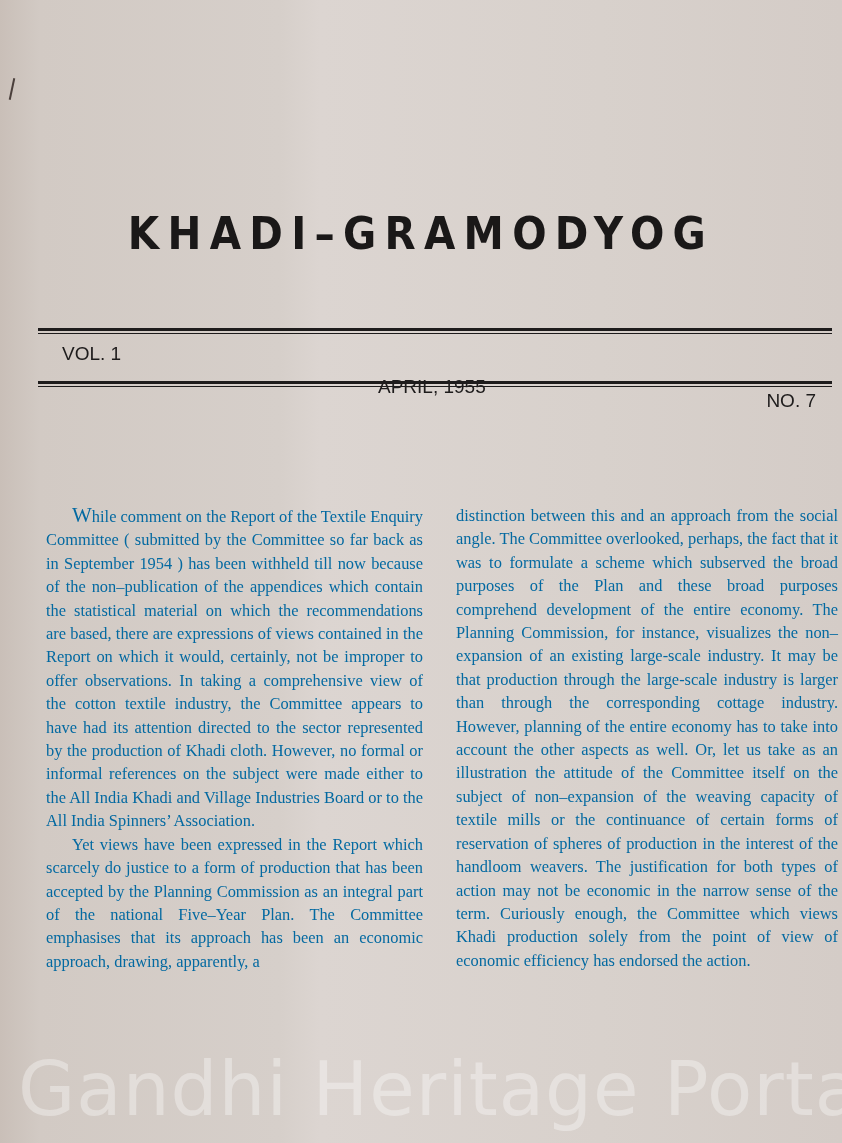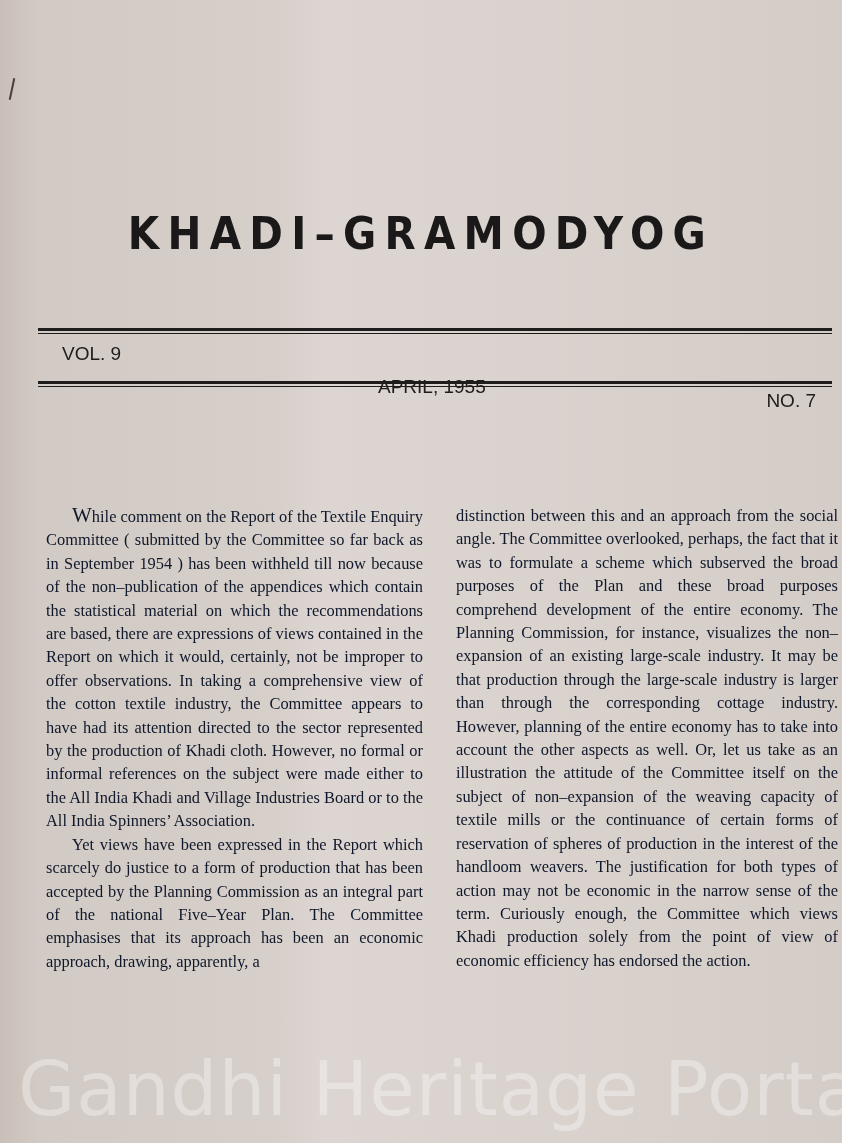--- a/index.html
+++ b/index.html
@@ -26,21 +26,21 @@
   .vol { left:0; }
   .date { left:316px;margin-top:33px; }
   .no { right:0;margin-top:47px; }
   .headline {
     position:absolute; top:424px; left:0; width:842px; text-align:center;
     font-family:"DejaVu Serif", "Liberation Serif", serif; font-weight:bold;
     font-size:27px; color:#1c1a1a; letter-spacing:0.5px;
   }
   .col {
     position:absolute; top:504px; font-size:16.4px; line-height:23.4px;
-    text-align:justify; color:#0f172a;
+    text-align:justify; color:#0369a1;
   }
   .col.left { left:46px; width:377px; }
   .col.right { left:456px; width:382px; }
   .col p { margin:0; text-indent:26px; }
   .col.right p { text-indent:0; }
   .dropcap { font-size:21px; }
   .watermark {
     position:absolute; left:18px; top:1046px; width:820px; white-space:nowrap;
     font-family:"DejaVu Sans", "Liberation Sans", sans-serif; font-size:74px;
     color:rgba(255,255,255,0.35); letter-spacing:1px;
@@ -50,21 +50,21 @@
 </head>
 <body>
 
 <div class="page">
   <div class="scratch"></div>
 
   <div class="masthead">KHADI–GRAMODYOG</div>
 
   <div class="rule top"></div>
   <div class="issue-row">
-    <span class="vol">VOL. 9</span>
+    <span class="vol">VOL. 1</span>
     <span class="date">APRIL, 1955</span>
     <span class="no">NO. 7</span>
   </div>
   <div class="rule bot"></div>
 
 
   <div class="col left">
     <p><span class="dropcap">W</span><span>hile comment on the Report of the Textile Enquiry Committee ( submitted by the Committee so far back as in September 1954 ) has been withheld till now because of the non–publication of the appendices which contain the statistical material on which the recommendations are based, there are expressions of views contained in the Report on which it would, certainly, not be improper to offer observations. In taking a comprehensive view of the cotton textile industry, the Committee appears to have had its attention directed to the sector represented by the production of Khadi cloth. However, no formal or informal references on the subject were made either to the All India Khadi and Village Industries Board or to the All India Spinners’ Association.</span></p>
     <p>Yet views have been expressed in the Report which scarcely do justice to a form of production that has been accepted by the Planning Commission as an integral part of the national Five–Year Plan. The Committee emphasises that its approach has been an economic approach, drawing, apparently, a</p>
   </div>

